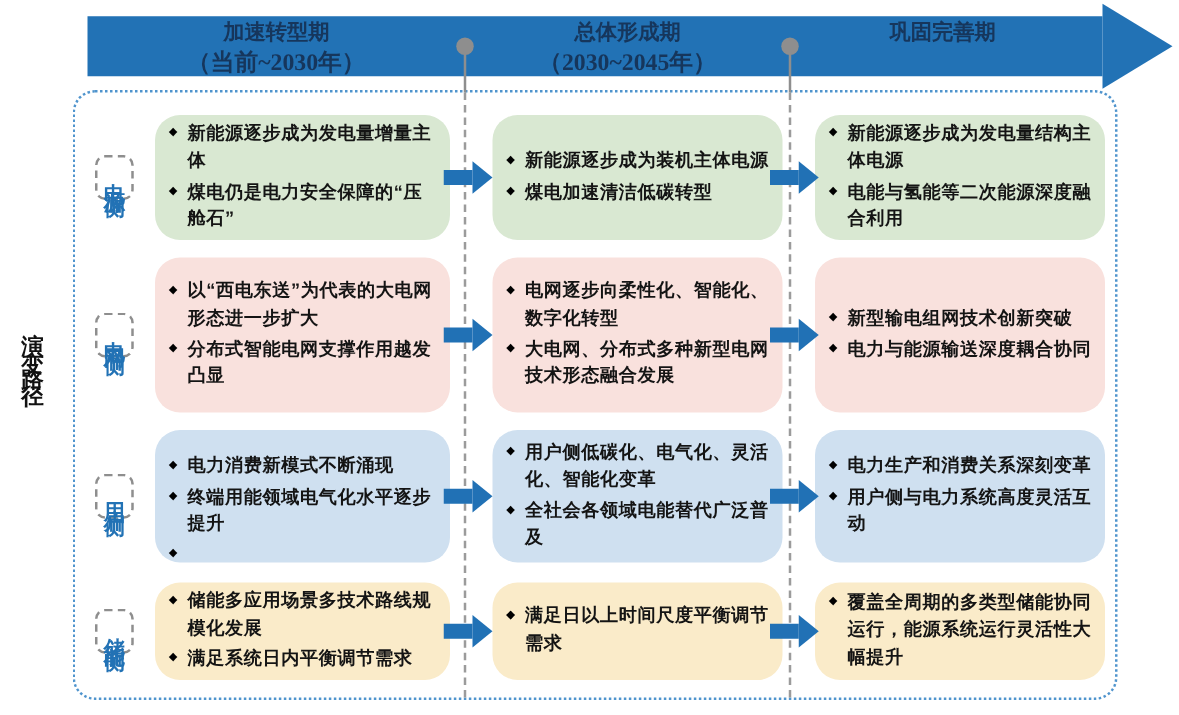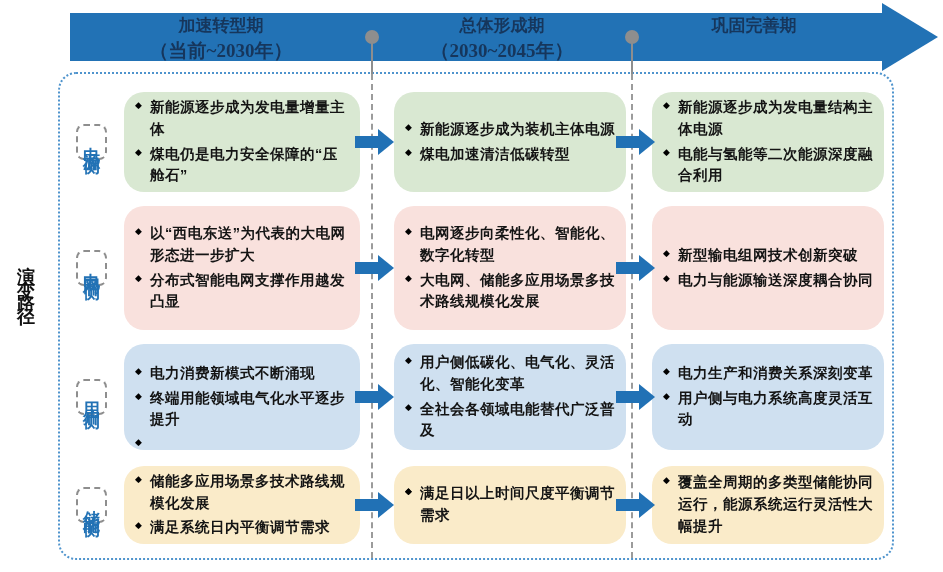--- a/index.html
+++ b/index.html
@@ -167,21 +167,21 @@
     </div>
     <div class="cell c1 bg-pink">
       <ul>
         <li><span class="dm">◆</span><span>以“西电东送”为代表的大电网形态进一步扩大</span></li>
         <li><span class="dm">◆</span><span>分布式智能电网支撑作用越发凸显</span></li>
       </ul>
     </div>
     <div class="cell c2 bg-pink">
       <ul>
         <li><span class="dm">◆</span><span>电网逐步向柔性化、智能化、数字化转型</span></li>
-        <li><span class="dm">◆</span><span>大电网、储能多应用场景多技术路线规模化发展</span></li>
+        <li><span class="dm">◆</span><span>大电网、分布式多种新型电网技术形态融合发展</span></li>
       </ul>
     </div>
     <div class="cell c3 bg-pink">
       <ul>
         <li><span class="dm">◆</span><span>新型输电组网技术创新突破</span></li>
         <li><span class="dm">◆</span><span>电力与能源输送深度耦合协同</span></li>
       </ul>
     </div>
   </div>
 

